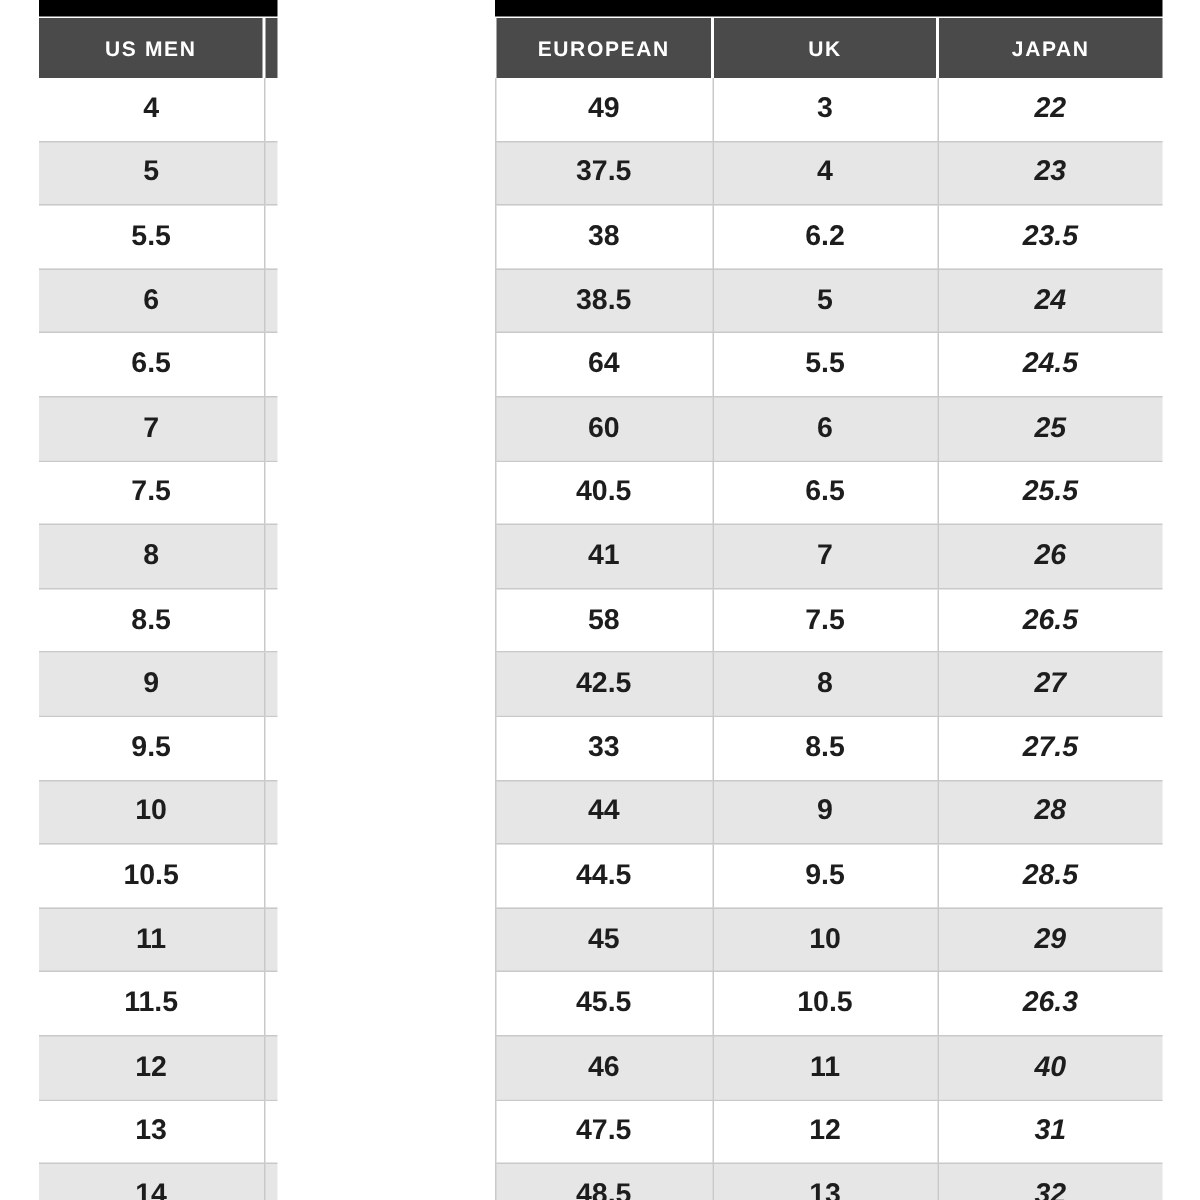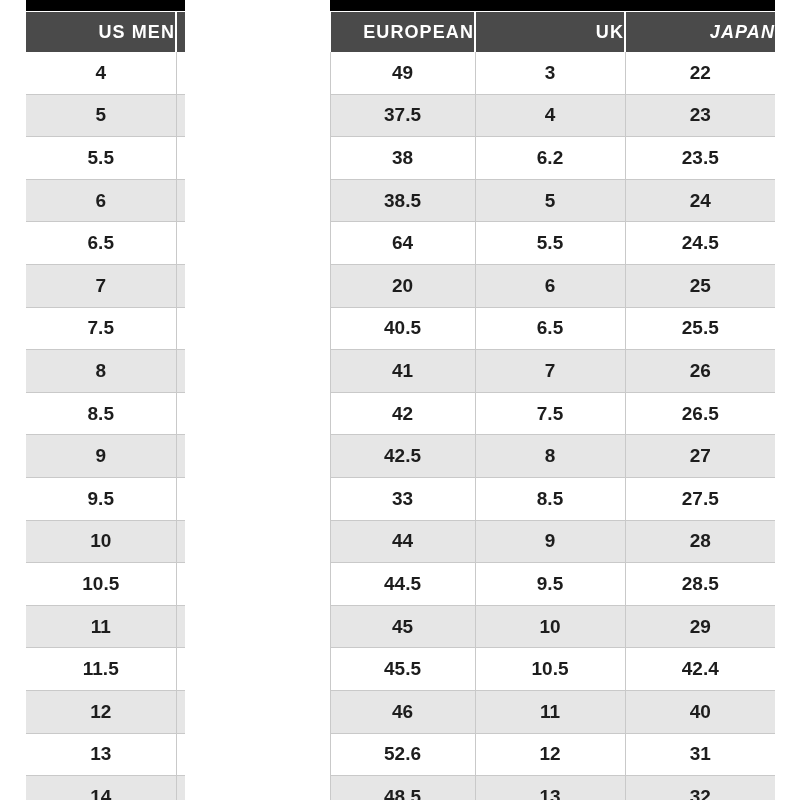--- a/index.html
+++ b/index.html
@@ -43,44 +43,44 @@
   .size-table col.c-us   { width: 150px; }
   .size-table col.c-hid  { width: 154px; }
   .size-table col.c-eur  { width: 145px; }
   .size-table col.c-uk   { width: 150px; }
   .size-table col.c-jp   { width: 150px; }
 
   .size-table th {
     height: 40px;
     background: #4a4a4a;
     color: #ffffff;
-    font-size: 18px;
+    font-size: 14px;
     font-weight: bold;
     letter-spacing: 1.1px;
-    text-align: right;
+    text-align: center;
     vertical-align: middle;
     border-right: 2px solid #ffffff;
     padding: 0;
     margin-left: 36px;
   }
-  .size-table th:last-child { border-right: none; font-style: italic; }
+  .size-table th:last-child { border-right: none; }
 
   .size-table td {
     height: 41.6px;
     font-size: 19px;
     font-weight: bold;
     color: #1d1d1d;
     text-align: center;
     vertical-align: middle;
     border-right: 1px solid #c9c9c9;
     border-bottom: 1px solid #c9c9c9;
     padding: 0;
     background: #ffffff;
   }
-  .size-table td:last-child { border-right: none; }
+  .size-table td:last-child { border-right: none; font-style: italic; }
 
   .size-table tr.band-alt td {
     background: #e6e6e6;
   }
 
   
   .occluder {
     position: absolute;
     left: 185px;
     top: 0px;
@@ -145,42 +145,42 @@
         <tr>
           <td>6.5</td>
           <td></td>
           <td>64</td>
           <td>5.5</td>
           <td>24.5</td>
         </tr>
         <tr class="band-alt">
           <td>7</td>
           <td></td>
-          <td>20</td>
+          <td>60</td>
           <td>6</td>
           <td>25</td>
         </tr>
         <tr>
           <td>7.5</td>
           <td></td>
           <td>40.5</td>
           <td>6.5</td>
           <td>25.5</td>
         </tr>
         <tr class="band-alt">
           <td>8</td>
           <td></td>
           <td>41</td>
           <td>7</td>
           <td>26</td>
         </tr>
         <tr>
           <td>8.5</td>
           <td></td>
-          <td>42</td>
+          <td>58</td>
           <td>7.5</td>
           <td>26.5</td>
         </tr>
         <tr class="band-alt">
           <td>9</td>
           <td></td>
           <td>42.5</td>
           <td>8</td>
           <td>27</td>
         </tr>
@@ -210,33 +210,33 @@
           <td></td>
           <td>45</td>
           <td>10</td>
           <td>29</td>
         </tr>
         <tr>
           <td>11.5</td>
           <td></td>
           <td>45.5</td>
           <td>10.5</td>
-          <td>42.4</td>
+          <td>26.3</td>
         </tr>
         <tr class="band-alt">
           <td>12</td>
           <td></td>
           <td>46</td>
           <td>11</td>
           <td>40</td>
         </tr>
         <tr>
           <td>13</td>
           <td></td>
-          <td>52.6</td>
+          <td>47.5</td>
           <td>12</td>
           <td>31</td>
         </tr>
         <tr class="band-alt">
           <td>14</td>
           <td></td>
           <td>48.5</td>
           <td>13</td>
           <td>32</td>
         </tr>

